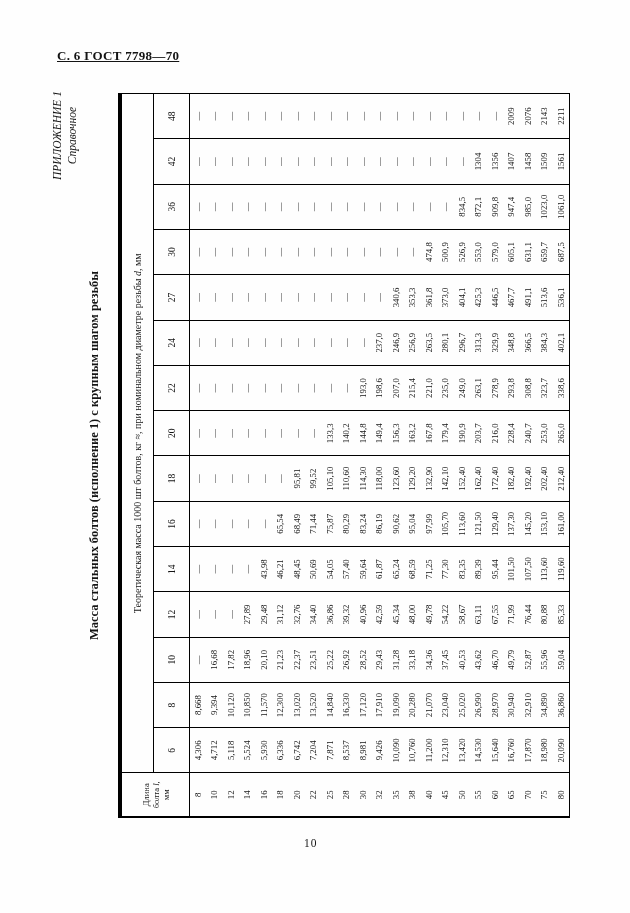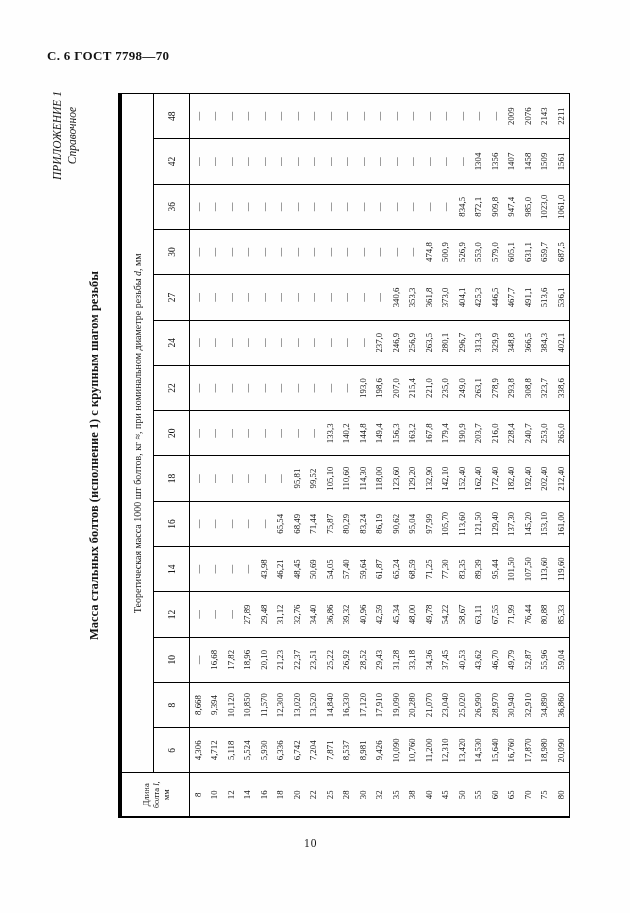--- a/index.html
+++ b/index.html
@@ -2,21 +2,21 @@
 <html><head>
 <meta charset="utf-8">
 <style>
   html,body{margin:0;padding:0;background:#e8e8e8;}
   .page{
     position:relative;width:630px;height:913px;background:#fefefe;
     font-family:"Liberation Serif","DejaVu Serif",serif;color:#141414;
     overflow:hidden;box-shadow:0 0 4px rgba(0,0,0,.3);
   }
   .page-header{
-    position:absolute;left:47px;top:48px;font-weight:bold;font-size:13px;letter-spacing:.3px;
+    position:absolute;left:57px;top:48px;font-weight:bold;font-size:13px;letter-spacing:.3px;text-decoration:underline;
   }
   .rotated-block{
     position:absolute;left:50px;top:860px;width:775px;height:525px;
     transform:rotate(-90deg);transform-origin:0 0;
   }
   .appendix{
     position:absolute;top:0;right:6px;text-align:center;
     font-style:italic;font-size:11.5px;line-height:15px;
   }
   .doc-title{

